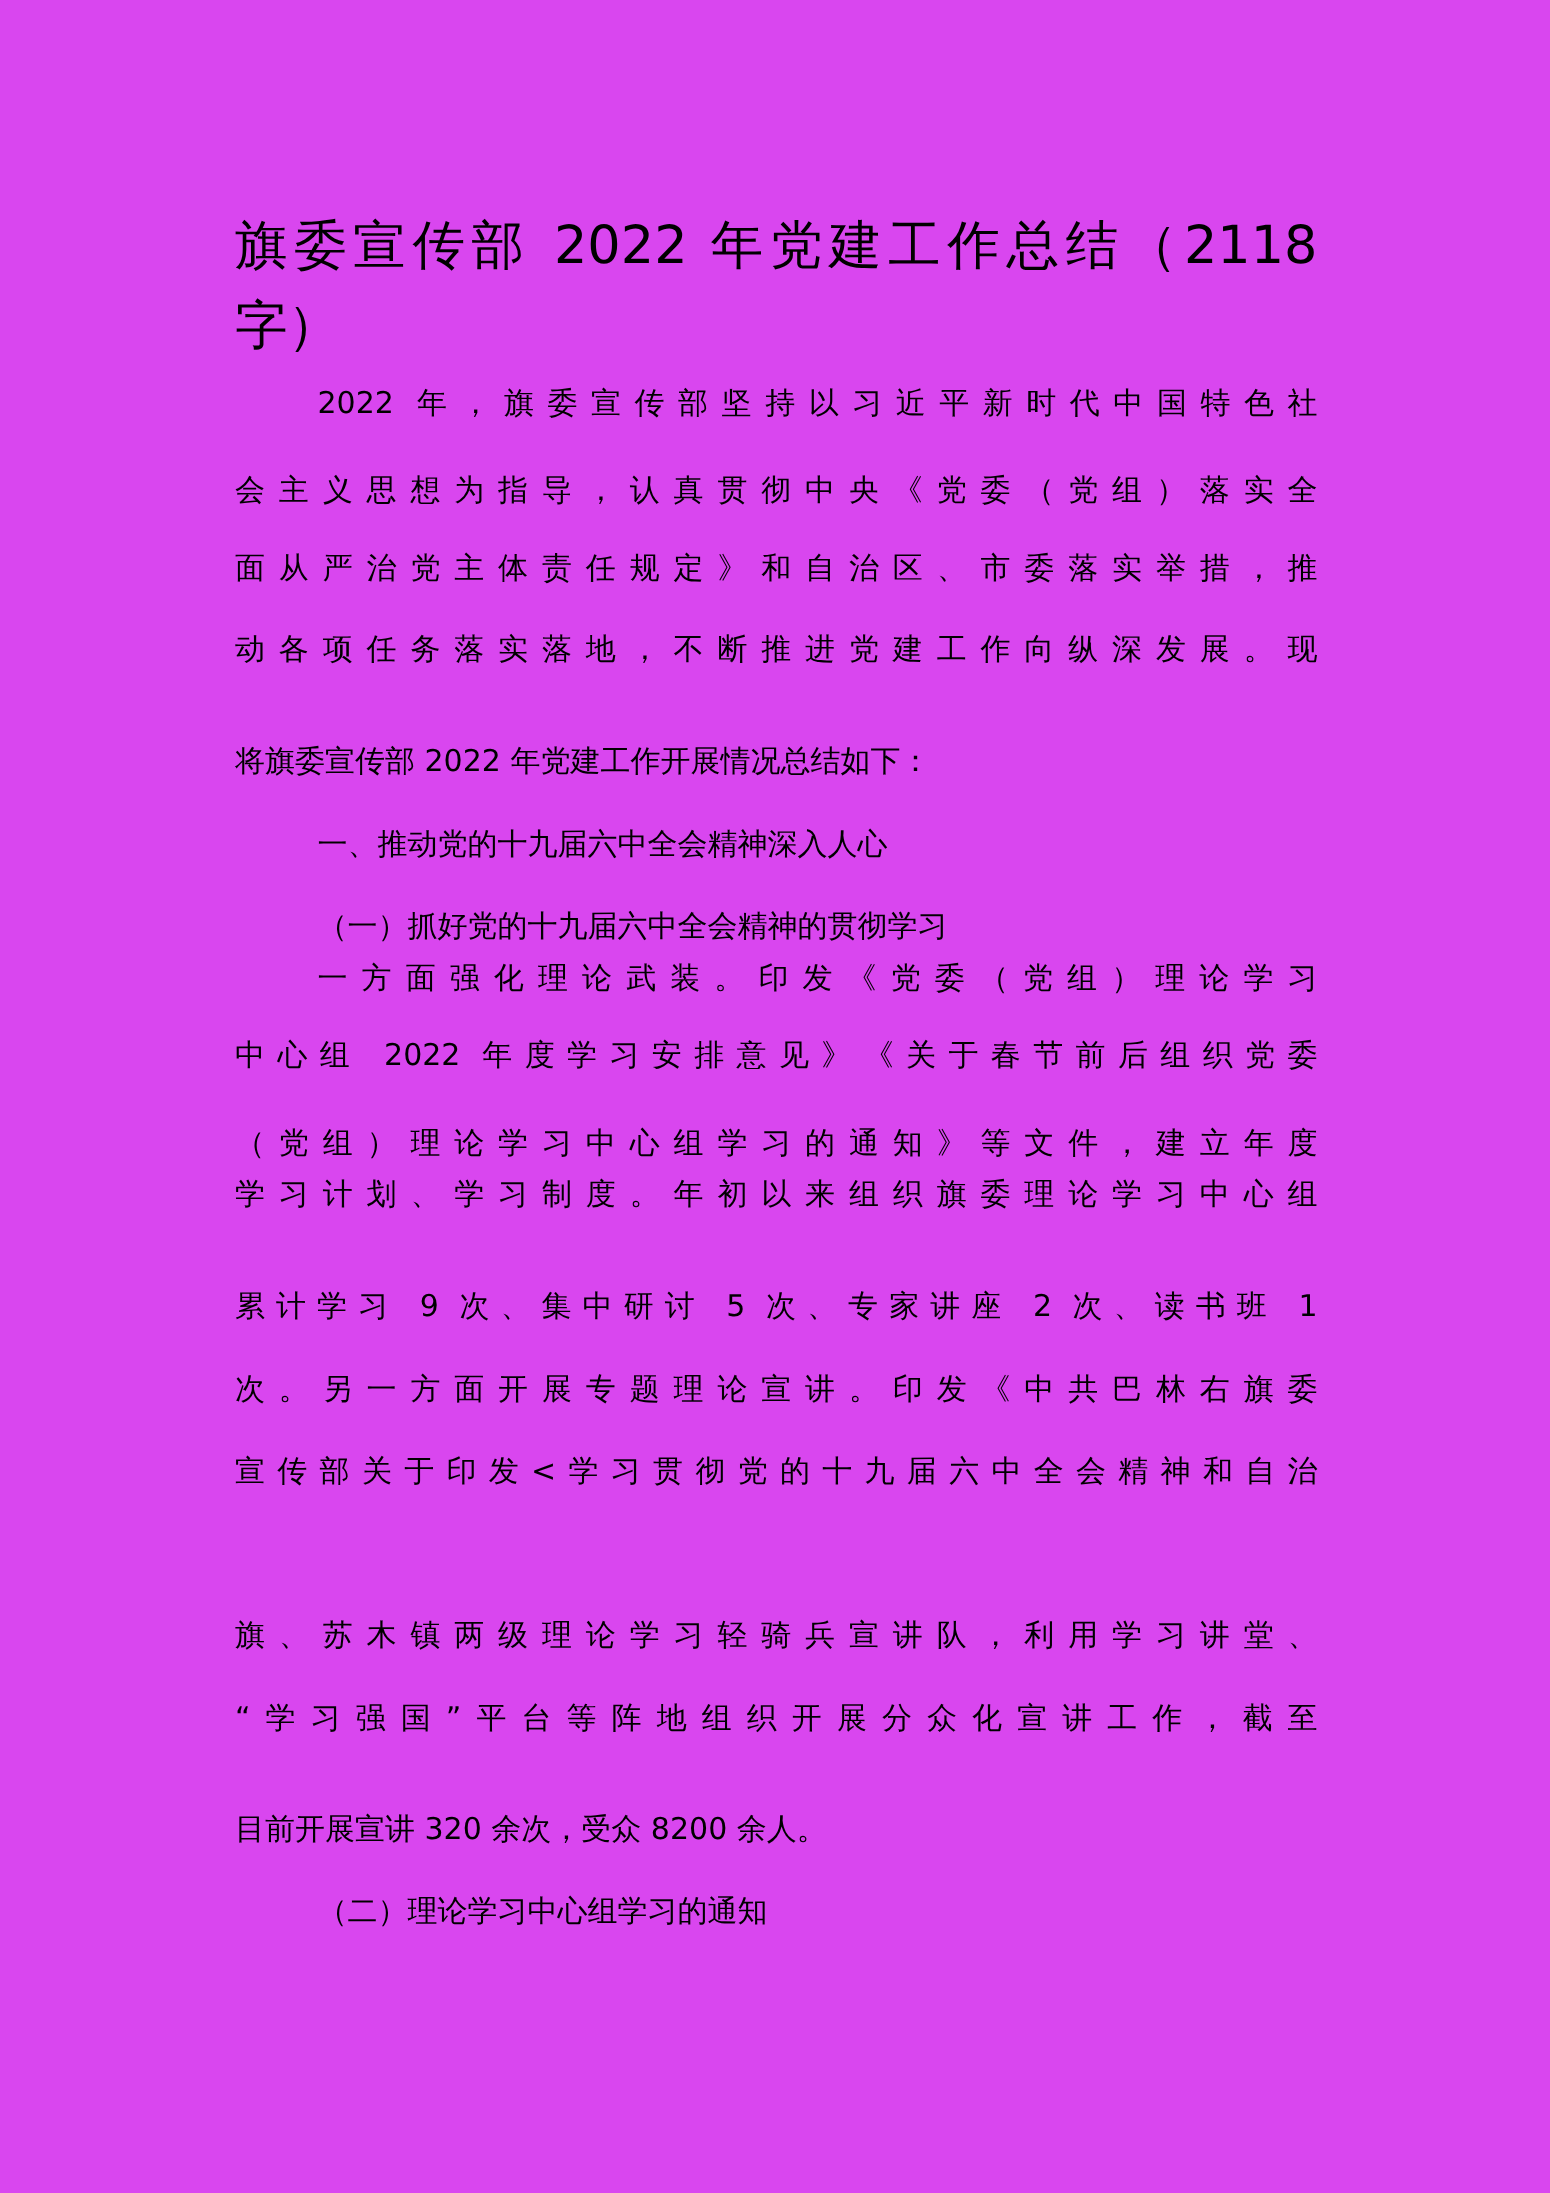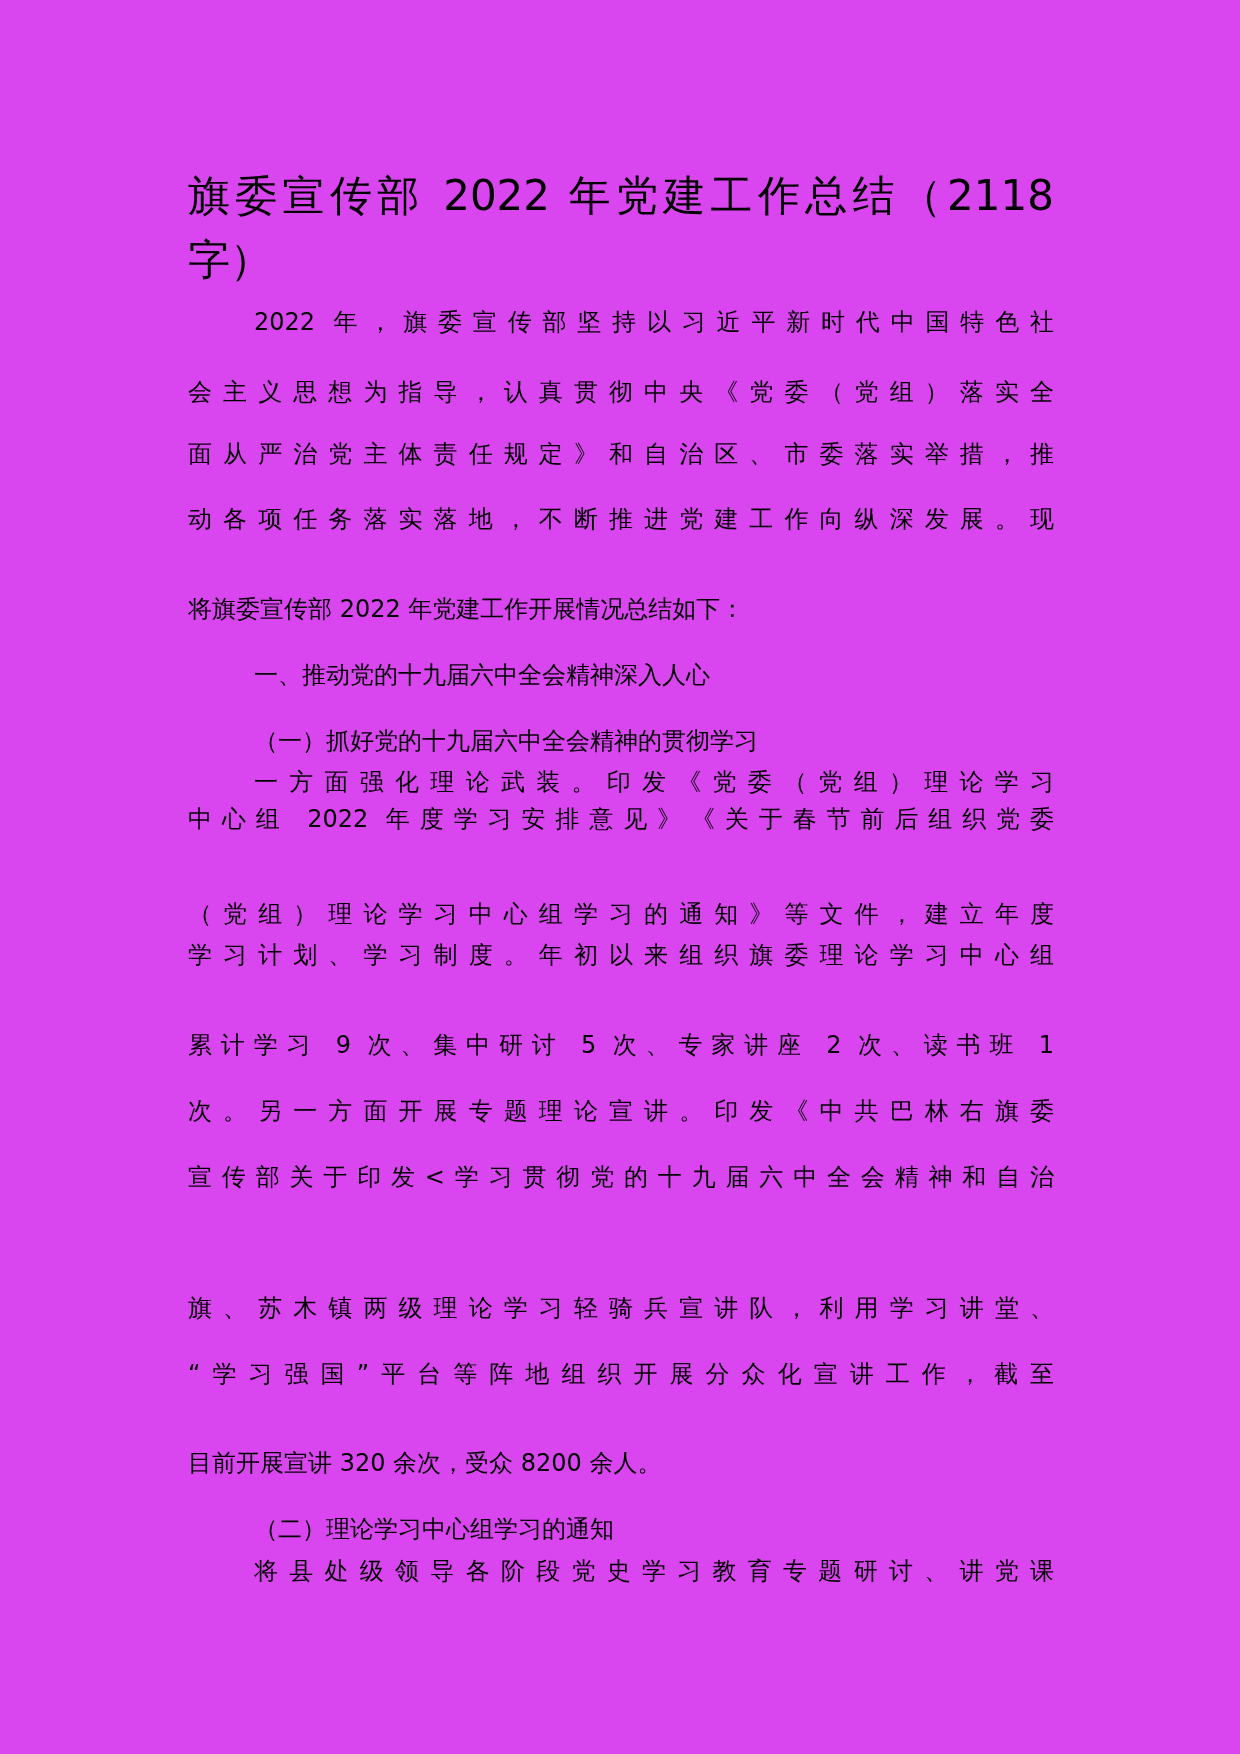--- a/index.html
+++ b/index.html
@@ -60,26 +60,25 @@
   <div class="line indent" style="top:302px;">2022 年，旗委宣传部坚持以习近平新时代中国特色社</div>
   <div class="line" style="top:348px;margin-top:24px;">会主义思想为指导，认真贯彻中央《党委（党组）落实全</div>
   <div class="line" style="top:434px;">面从严治党主体责任规定》和自治区、市委落实举措，推</div>
   <div class="line" style="top:499px;">动各项任务落实落地，不断推进党建工作向纵深发展。现</div>
   <div class="line last" style="top:565px;">将旗委宣传部 2022 年党建工作开展情况总结如下：</div>
 
   <div class="line indent last" style="top:631px;">一、推动党的十九届六中全会精神深入人心</div>
   <div class="line indent last" style="top:697px;">（一）抓好党的十九届六中全会精神的贯彻学习</div>
 
   <div class="line indent" style="top:762px;">一方面强化理论武装。印发《党委（党组）理论学习</div>
-  <div class="line" style="top:799px;">中心组 2022 年度学习安排意见》《关于春节前后组织党委</div>
+  <div class="line" style="top:824px;">中心组 2022 年度学习安排意见》《关于春节前后组织党委</div>
   <div class="line" style="top:894px;">（党组）理论学习中心组学习的通知》等文件，建立年度</div>
   <div class="line" style="top:935px;">学习计划、学习制度。年初以来组织旗委理论学习中心组</div>
   <div class="line" style="top:1025px;">累计学习 9 次、集中研讨 5 次、专家讲座 2 次、读书班 1</div>
   <div class="line" style="top:1091px;">次。另一方面开展专题理论宣讲。印发《中共巴林右旗委</div>
   <div class="line" style="top:1157px;">宣传部关于印发&lt;学习贯彻党的十九届六中全会精神和自治</div>
   <div class="line" style="top:1288px;">旗、苏木镇两级理论学习轻骑兵宣讲队，利用学习讲堂、</div>
   <div class="line" style="top:1354px;">“学习强国”平台等阵地组织开展分众化宣讲工作，截至</div>
   <div class="line last" style="top:1419px;">目前开展宣讲 320 余次，受众 8200 余人。</div>
 
   <div class="line indent last" style="top:1485px;">（二）理论学习中心组学习的通知</div>
-  <div class="line indent" style="top:1551px;">将县处级领导各阶段党史学习教育专题研讨、讲党课</div>
 
 </div>
 
 </body></html>

